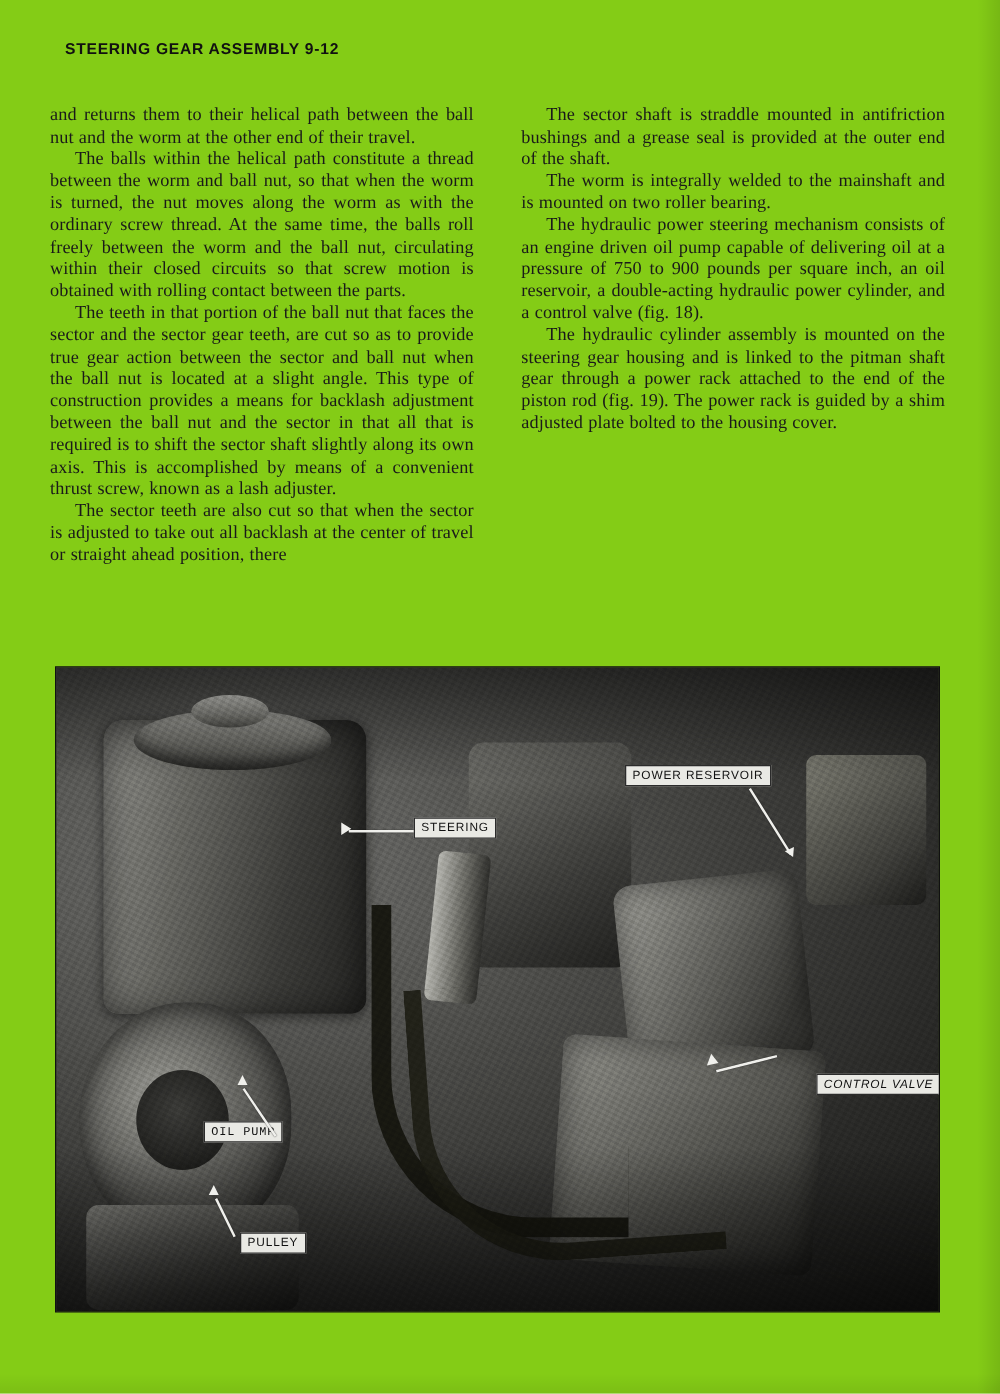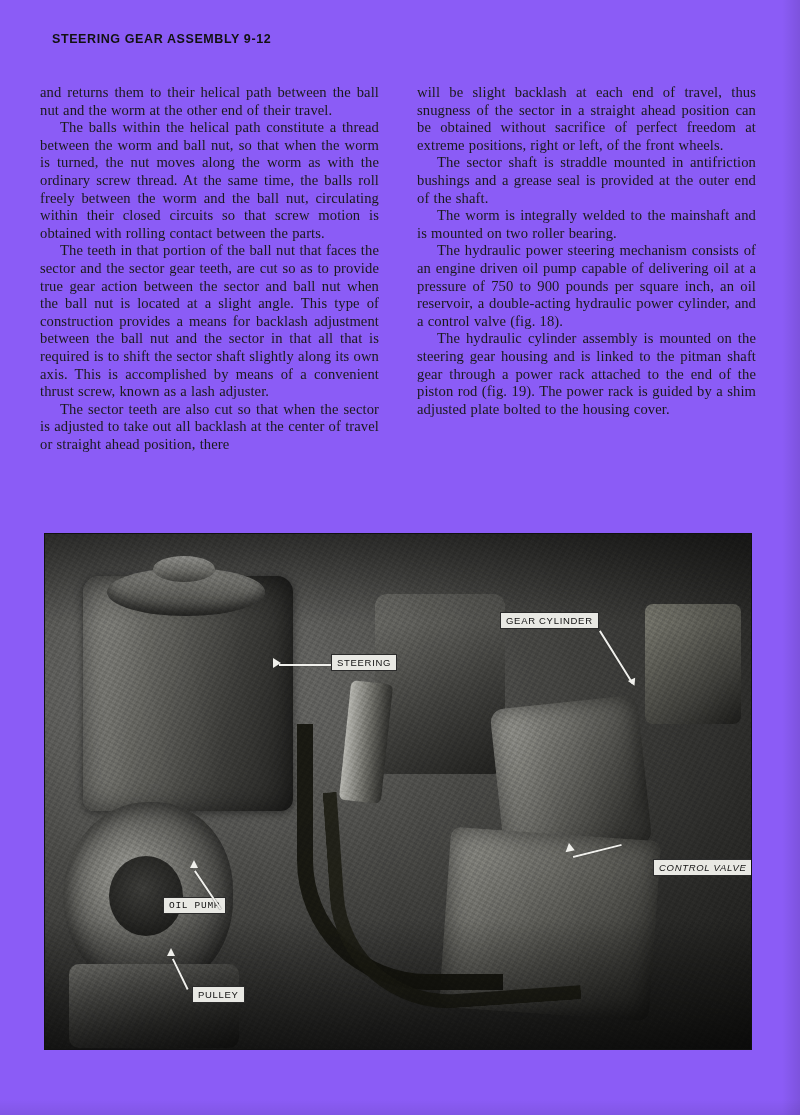--- a/index.html
+++ b/index.html
@@ -13,21 +13,21 @@
     position: relative;
     font-family: "Liberation Serif", serif;
     color: #1a1a1a;
     overflow: hidden;
   }
   .page {
     position: absolute;
     left: 0; top: 0;
     width: 800px;
     height: 1115px;
-    background: #8b5cf6;
+    background: #84cc16;
   }
   
   .page::after {
     content: "";
     position: absolute;
     right: 0; top: 0;
     width: 18px; height: 100%;
     background: linear-gradient(to right, rgba(0,0,0,0.00), rgba(0,0,0,0.10));
     pointer-events: none;
   }
@@ -245,21 +245,20 @@
   <div class="columns">
 
     <div class="col">
       <p class="noindent">and returns them to their helical path between the ball nut and the worm at the other end of their travel.</p>
       <p>The balls within the helical path constitute a thread between the worm and ball nut, so that when the worm is turned, the nut moves along the worm as with the ordinary screw thread. At the same time, the balls roll freely between the worm and the ball nut, circulating within their closed circuits so that screw motion is obtained with rolling contact between the parts.</p>
       <p>The teeth in that portion of the ball nut that faces the sector and the sector gear teeth, are cut so as to provide true gear action between the sector and ball nut when the ball nut is located at a slight angle. This type of construction provides a means for backlash adjustment between the ball nut and the sector in that all that is required is to shift the sector shaft slightly along its own axis. This is accomplished by means of a convenient thrust screw, known as a lash adjuster.</p>
       <p>The sector teeth are also cut so that when the sector is adjusted to take out all backlash at the center of travel or straight ahead position, there</p>
     </div>
 
     <div class="col">
-      <p class="noindent">will be slight backlash at each end of travel, thus snugness of the sector in a straight ahead position can be obtained without sacrifice of perfect freedom at extreme positions, right or left, of the front wheels.</p>
       <p>The sector shaft is straddle mounted in antifriction bushings and a grease seal is provided at the outer end of the shaft.</p>
       <p>The worm is integrally welded to the mainshaft and is mounted on two roller bearing.</p>
       <p>The hydraulic power steering mechanism consists of an engine driven oil pump capable of delivering oil at a pressure of 750 to 900 pounds per square inch, an oil reservoir, a double-acting hydraulic power cylinder, and a control valve (fig. 18).</p>
       <p>The hydraulic cylinder assembly is mounted on the steering gear housing and is linked to the pitman shaft gear through a power rack attached to the end of the piston rod (fig. 19). The power rack is guided by a shim adjusted plate bolted to the housing cover.</p>
     </div>
 
   </div>
 
   <div class="figure">
     <div class="photo">
@@ -273,21 +272,21 @@
       <div class="sh pump-body"></div>
       <div class="sh cylinder"></div>
       <div class="sh valve"></div>
       <div class="sh tube-1"></div>
       <div class="sh hose-a"></div>
       <div class="sh hose-b"></div>
       <div class="sh top-shadow"></div>
       <div class="sh floor-shadow"></div>
       <div class="grain"></div>
 
-      <div class="callout" style="left:455px; top:78px;">GEAR CYLINDER</div>
+      <div class="callout" style="left:455px; top:78px;">POWER RESERVOIR</div>
       <div class="leader" style="left:555px; top:96px; width:62px; transform: rotate(58deg);"></div>
       <div class="arrowhead" style="left:584px; top:145px; border-width:7px 4px 0 4px; border-color:#f0f0ec transparent transparent transparent; transform: rotate(-25deg);"></div>
 
       <div class="callout" style="left:286px; top:120px;">STEERING</div>
       <div class="leader" style="left:234px; top:130px; width:52px; transform: rotate(0deg);"></div>
       <div class="arrowhead" style="left:228px; top:124px; border-width:5px 8px 5px 0; border-color:transparent #f0f0ec transparent transparent; transform: rotate(180deg);"></div>
 
       <div class="callout" style="left:608px; top:325px;font-style:italic;">CONTROL VALVE</div>
       <div class="leader" style="left:528px; top:322px; width:50px; transform: rotate(-14deg);"></div>
       <div class="arrowhead" style="left:522px; top:310px; border-width:5px 8px 5px 0; border-color:transparent #f0f0ec transparent transparent; transform: rotate(200deg);"></div>

